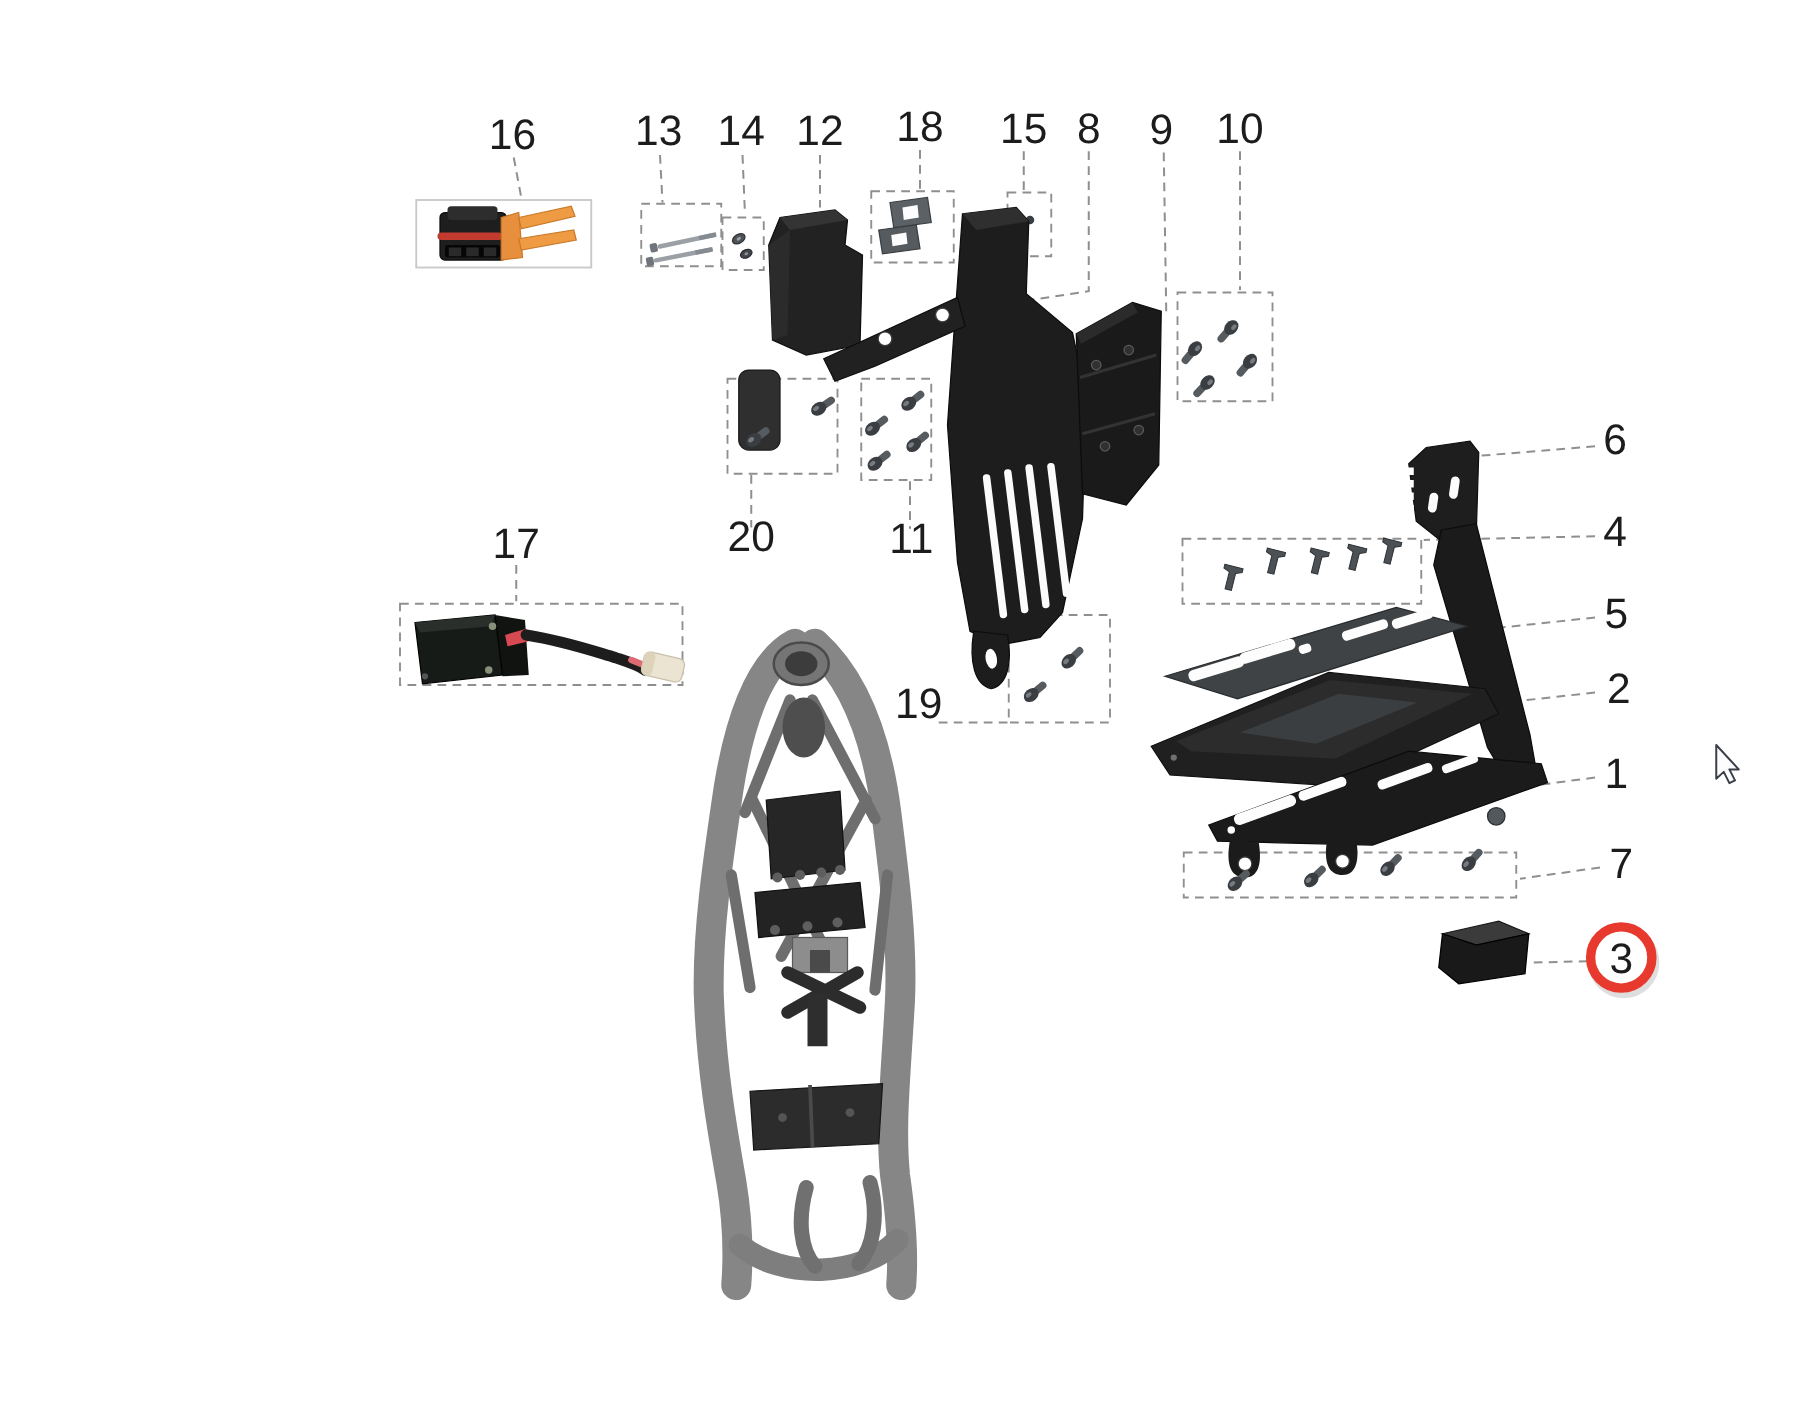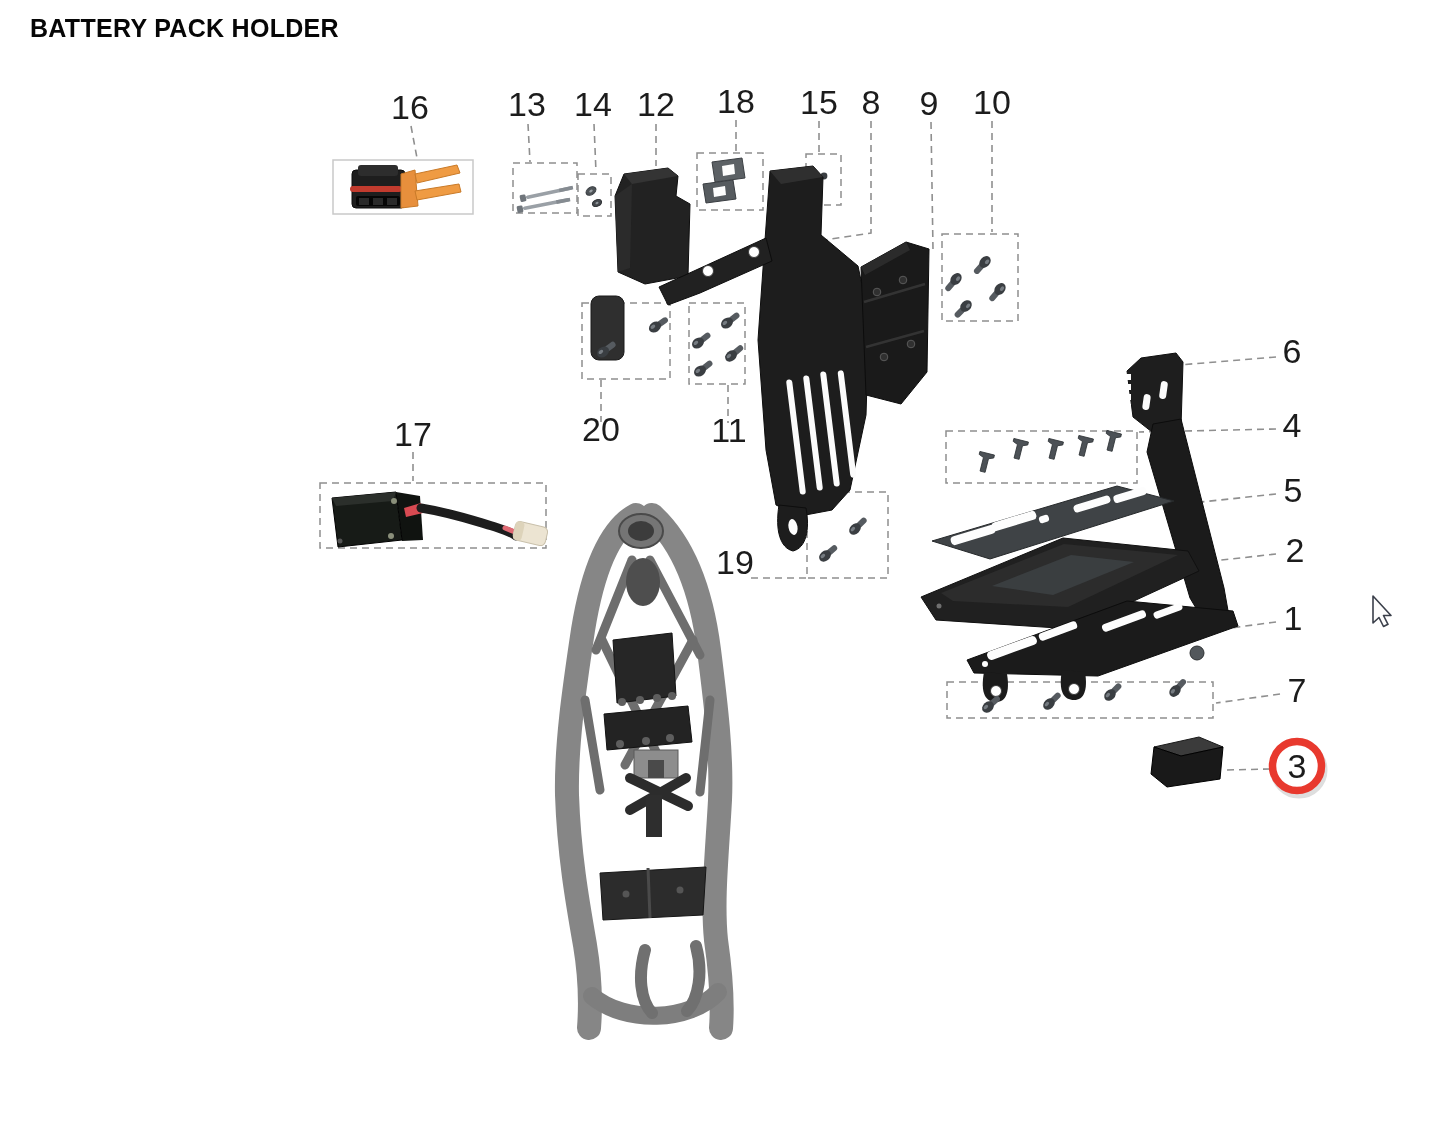--- a/index.html
+++ b/index.html
@@ -10,21 +10,20 @@
   svg{position:absolute;top:0;left:0;}
   .callout{font-size:34px;fill:#1c1c1c;text-anchor:middle;cursor:pointer;}
   .leader{fill:none;stroke:#8f8f8f;stroke-width:1.6;stroke-dasharray:7 5;}
   .gbox{fill:none;stroke:#8f8f8f;stroke-width:1.5;stroke-dasharray:7 5;}
   .sbox{fill:none;stroke:#c9c9c9;stroke-width:1.5;}
 </style>
 </head>
 <body>
 
 <div class="stage">
-  <div class="page-title">BATTERY PACK HOLDER</div>
 
   <svg width="1445" height="1142" viewBox="0 0 1445 1142">
     <defs>
       <g id="scr">
         <g transform="rotate(-28)">
           <rect x="3" y="-3" width="12" height="6" rx="3" fill="#565b60"></rect>
           <ellipse rx="6.5" ry="5" fill="#3a3e42"></ellipse>
           <ellipse cx="-1.6" cy="-1.4" rx="2.6" ry="1.7" fill="#757b81"></ellipse>
         </g>
       </g>

